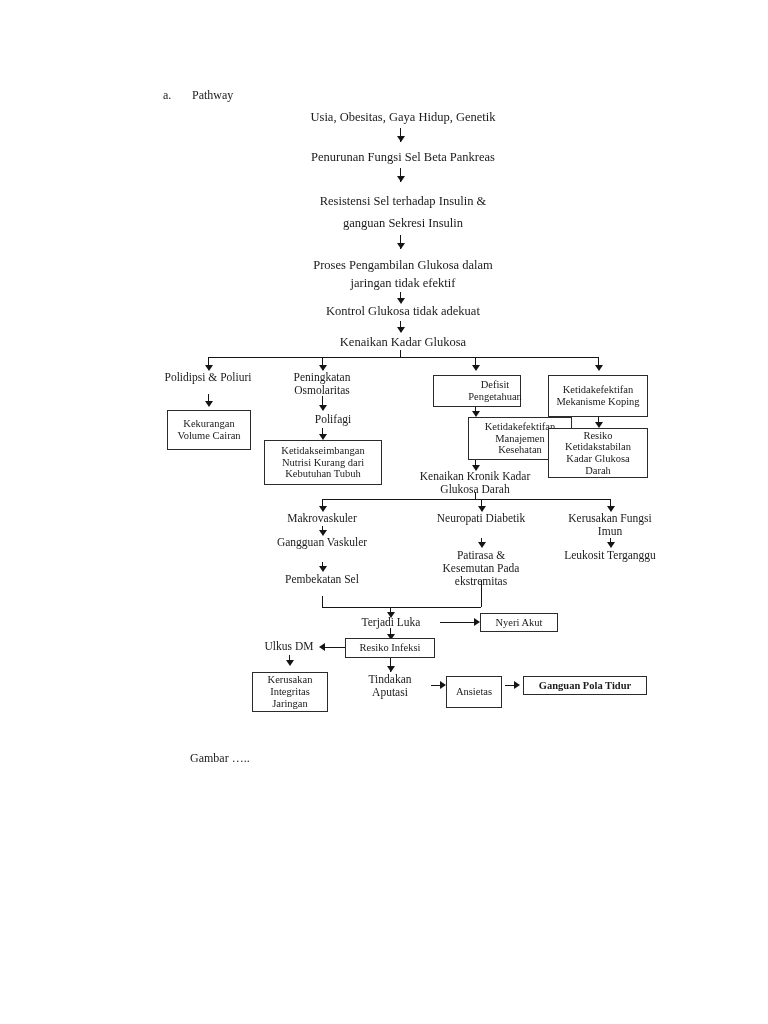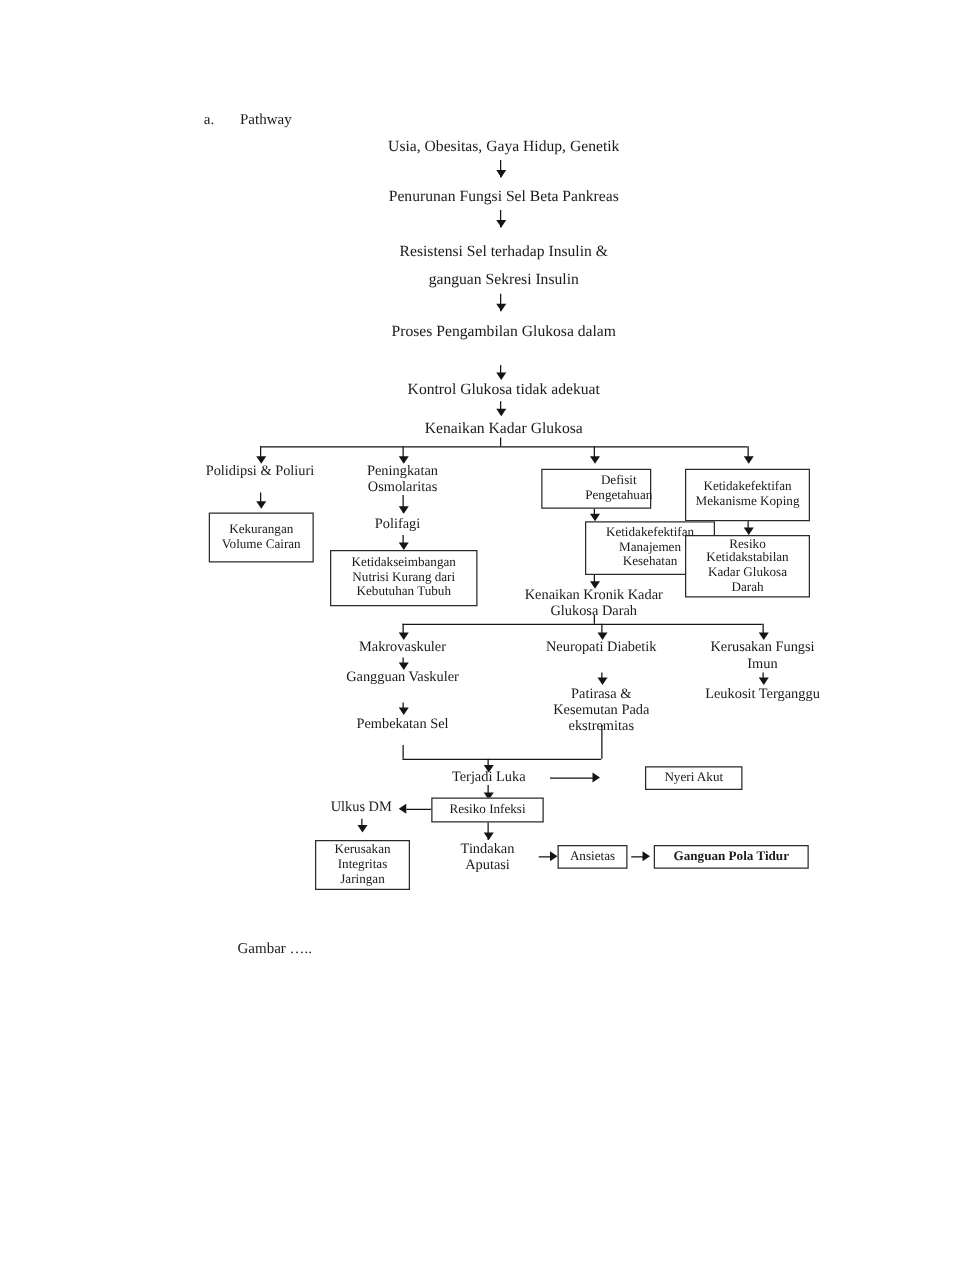--- a/index.html
+++ b/index.html
@@ -49,20 +49,21 @@
   <div class="node big" style="left:263px;top:150px;width:280px;">Penurunan Fungsi Sel Beta Pankreas</div>
   <div class="vline" style="left:400px;top:168px;height:14px;"></div>
   <div class="ahead-d" style="left:396.5px;top:176px;"></div>
 
   <div class="node big" style="left:263px;top:194px;width:280px;">Resistensi Sel terhadap Insulin &amp;</div>
   <div class="node big" style="left:263px;top:216px;width:280px;">ganguan Sekresi Insulin</div>
   <div class="vline" style="left:400px;top:235px;height:14px;"></div>
   <div class="ahead-d" style="left:396.5px;top:243px;"></div>
 
   <div class="node big" style="left:263px;top:258px;width:280px;">Proses Pengambilan Glukosa dalam</div>
+  <div class="node big" style="left:263px;top:276px;width:280px;">jaringan tidak efektif</div>
   <div class="vline" style="left:400px;top:292px;height:10px;"></div>
   <div class="ahead-d" style="left:396.5px;top:298px;"></div>
 
   <div class="node big" style="left:263px;top:304px;width:280px;">Kontrol Glukosa tidak adekuat</div>
   <div class="vline" style="left:400px;top:321px;height:11px;"></div>
   <div class="ahead-d" style="left:396.5px;top:327px;"></div>
 
   <div class="node big" style="left:263px;top:335px;width:280px;">Kenaikan Kadar Glukosa</div>
 
   <div class="vline" style="left:400px;top:350px;height:7px;"></div>
@@ -77,21 +78,21 @@
   <div class="ahead-d" style="left:594.5px;top:365px;"></div>
 
   <div class="node plain" style="left:158px;top:371px;width:100px;">Polidipsi &amp; Poliuri</div>
   <div class="vline" style="left:208px;top:394px;height:10px;"></div>
   <div class="ahead-d" style="left:204.5px;top:401px;"></div>
   <div class="node boxed" style="left:167px;top:410px;width:84px;height:40px;">Kekurangan Volume Cairan</div>
 
   <div class="node plain" style="left:272px;top:371px;width:100px;">Peningkatan Osmolaritas</div>
   <div class="vline" style="left:322px;top:396px;height:14px;"></div>
   <div class="ahead-d" style="left:318.5px;top:405px;"></div>
-  <div class="node plain" style="left:268px;top:413px;width:100px;">Polifagi</div>
+  <div class="node plain" style="left:283px;top:413px;width:100px;">Polifagi</div>
   <div class="vline" style="left:322px;top:428px;height:10px;"></div>
   <div class="ahead-d" style="left:318.5px;top:434px;"></div>
   <div class="node boxed" style="left:264px;top:440px;width:118px;height:45px;">Ketidakseimbangan Nutrisi Kurang dari Kebutuhan Tubuh</div>
 
   <div class="node boxed" style="left:433px;top:375px;width:88px;height:32px;padding-left:40px;">Defisit Pengetahuan</div>
   <div class="vline" style="left:475px;top:407px;height:8px;"></div>
   <div class="ahead-d" style="left:471.5px;top:411px;"></div>
   <div class="node boxed" style="left:428px;top:417px;width:104px;height:43px;margin-left:40px;">Ketidakefektifan Manajemen Kesehatan</div>
   <div class="vline" style="left:475px;top:460px;height:9px;"></div>
   <div class="ahead-d" style="left:471.5px;top:465px;"></div>
@@ -132,41 +133,41 @@
   <div class="vline" style="left:322px;top:596px;height:11px;"></div>
   <div class="vline" style="left:481px;top:580px;height:27px;"></div>
   <div class="hline" style="left:322px;top:607px;width:159px;"></div>
   <div class="vline" style="left:390px;top:607px;height:8px;"></div>
   <div class="ahead-d" style="left:386.5px;top:612px;"></div>
 
   <div class="node plain" style="left:345px;top:616px;width:92px;">Terjadi Luka</div>
 
   <div class="hline" style="left:440px;top:622px;width:36px;"></div>
   <div class="ahead-r" style="left:474px;top:618px;"></div>
-  <div class="node boxed" style="left:480px;top:613px;width:78px;height:19px;margin-left:36px;">Nyeri Akut</div>
+  <div class="node boxed" style="left:480px;top:613px;width:78px;height:19px;">Nyeri Akut</div>
 
   <div class="vline" style="left:390px;top:628px;height:10px;"></div>
   <div class="ahead-d" style="left:386.5px;top:634px;"></div>
   <div class="node boxed" style="left:345px;top:638px;width:90px;height:20px;">Resiko Infeksi</div>
 
   <div class="hline" style="left:325px;top:647px;width:20px;"></div>
   <div class="ahead-l" style="left:319px;top:643px;"></div>
   <div class="node plain" style="left:258px;top:640px;width:62px;">Ulkus DM</div>
 
   <div class="vline" style="left:289px;top:655px;height:9px;"></div>
   <div class="ahead-d" style="left:285.5px;top:660px;"></div>
   <div class="node boxed" style="left:252px;top:672px;width:76px;height:40px;">Kerusakan Integritas Jaringan</div>
 
   <div class="vline" style="left:390px;top:658px;height:14px;"></div>
   <div class="ahead-d" style="left:386.5px;top:666px;"></div>
   <div class="node plain" style="left:352px;top:673px;width:76px;">Tindakan Aputasi</div>
 
   <div class="hline" style="left:431px;top:685px;width:12px;"></div>
   <div class="ahead-r" style="left:440px;top:681px;"></div>
-  <div class="node boxed" style="left:446px;top:676px;width:56px;height:19px;">Ansietas</div>
+  <div class="node boxed" style="left:446px;top:676px;width:56px;height:32px;">Ansietas</div>
 
   <div class="hline" style="left:505px;top:685px;width:12px;"></div>
   <div class="ahead-r" style="left:514px;top:681px;"></div>
   <div class="node boxed" style="left:523px;top:676px;width:124px;height:19px;font-weight:bold;">Ganguan Pola Tidur</div>
 
   <div class="caption" style="left:190px;top:751px;">Gambar …..</div>
 
 </div>
 
 </body></html>

